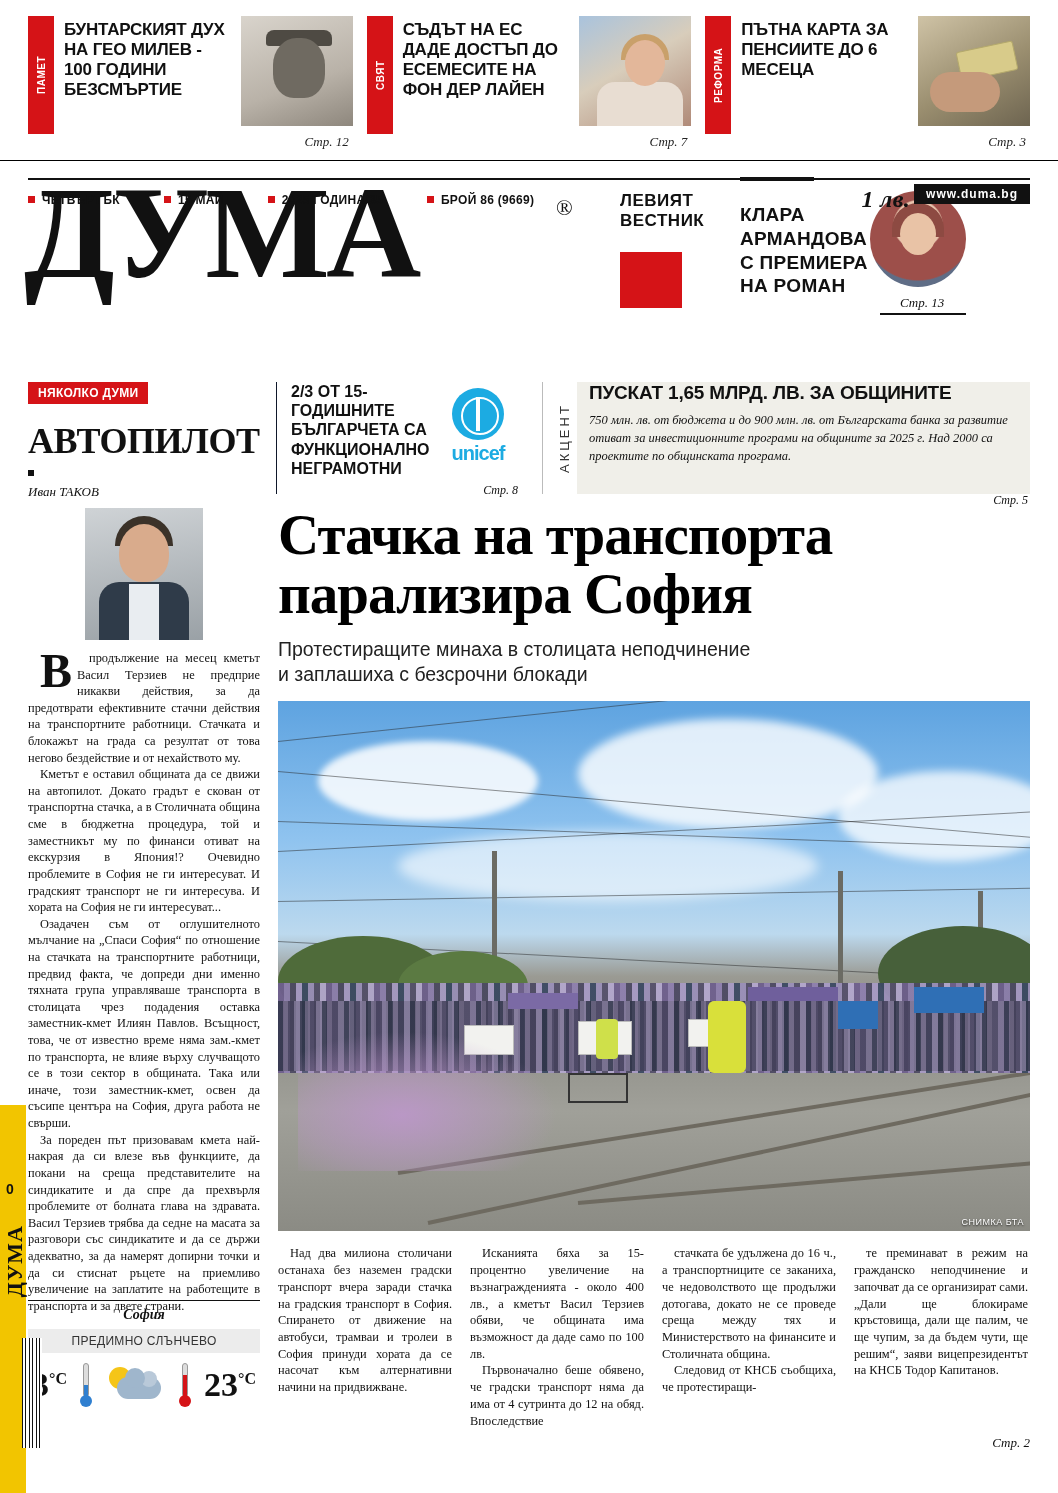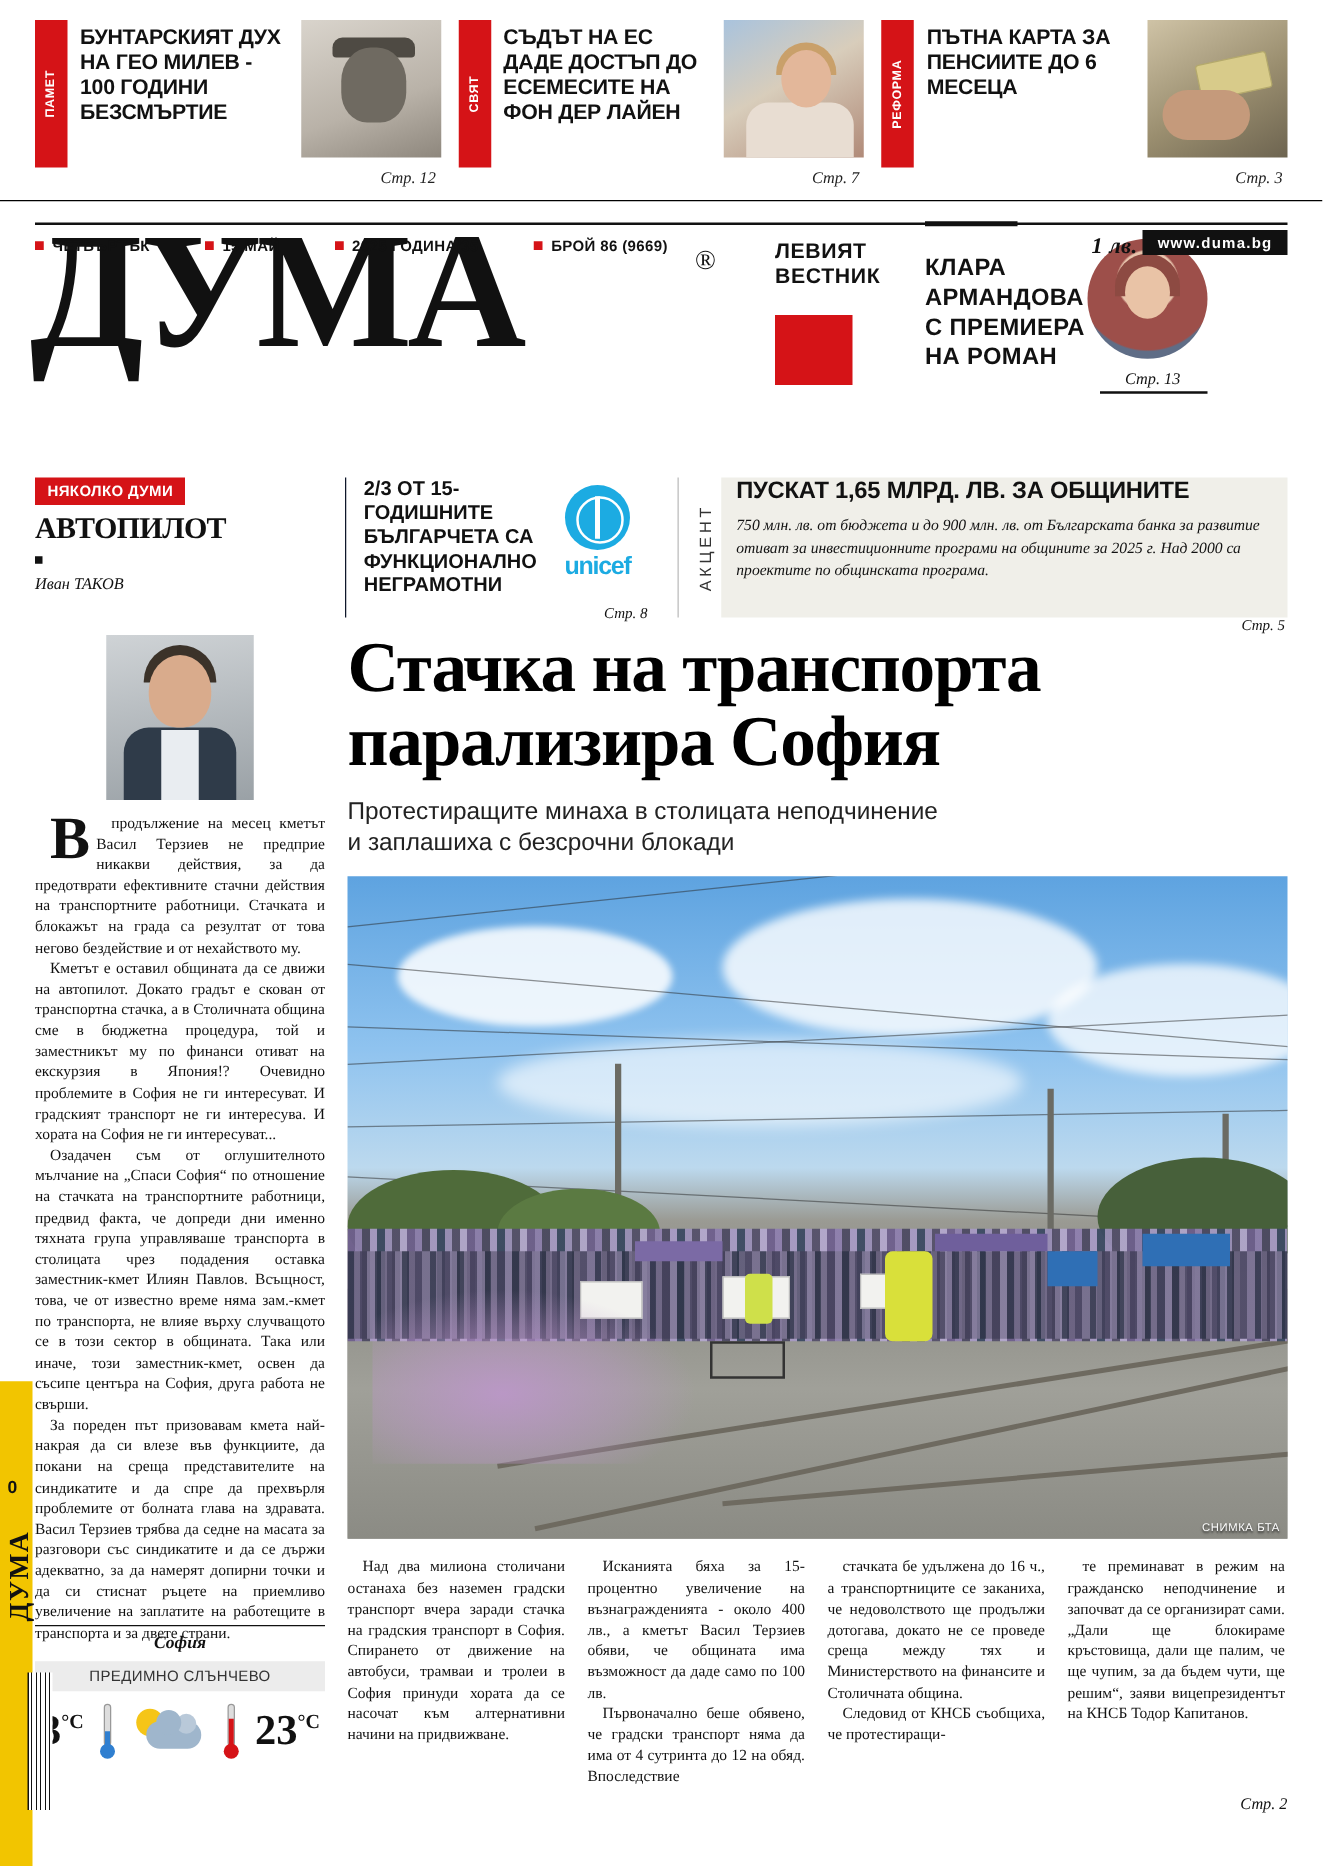--- a/index.html
+++ b/index.html
@@ -135,42 +135,42 @@
     border-top: 2px solid #111;
     padding-top: 6px;
     display: flex; align-items: center;
     font-size: 12px; font-weight: bold; letter-spacing: .3px;
   }
   .info-bar .sq { width: 7px; height: 7px; background: #d51317; display: inline-block; margin-right: 7px; }
   .info-bar span.item { margin-right: 44px; display: flex; align-items: center; text-transform: uppercase;}
   .info-bar .price {
     margin-left: auto; margin-right: 120px;
     font-family: "Liberation Serif", serif;
-    font-size: 18px; font-weight: bold; font-style: italic;
+    font-size: 24px; font-weight: bold; font-style: italic;
   }
   .info-bar .site {
     background: #111; color: #fff; font-size: 12px; padding: 3px 12px;
     letter-spacing: 1px; font-weight: bold;
     position: absolute; right: 0; top: 4px; text-align: right;
   }
   .year35 { color:#111; }
 
   
   .strap {
     position: absolute; left: 28px; top: 382px; width: 1002px; height: 112px;
     display: flex; gap: 16px;
   }
   .strap-left { width: 232px; padding-right: 12px; }
   .few-words {
     background: #d51317; color: #fff; font-size: 12px; font-weight: bold;
     padding: 4px 10px; display: inline-block; letter-spacing: .3px;
   }
   .autopilot {
     font-family: "Liberation Serif", serif;
-    font-size: 24px; font-weight: bold; margin-top: 6px; letter-spacing: -.5px;
+    font-size: 36px; font-weight: bold; margin-top: 16px; letter-spacing: -.5px;
   }
   .autopilot-dot { width: 6px; height: 6px; background: #111; margin-top: 8px; }
   .author {
     font-family: "Liberation Serif", serif; font-style: italic; font-size: 13px;
     margin-top: 8px;
   }
   .strap-mid {
     width: 250px; border-left: 1px solid #0f172a; padding: 0 10px 0 14px; position: relative;
   }
   .strap-mid .hd {

